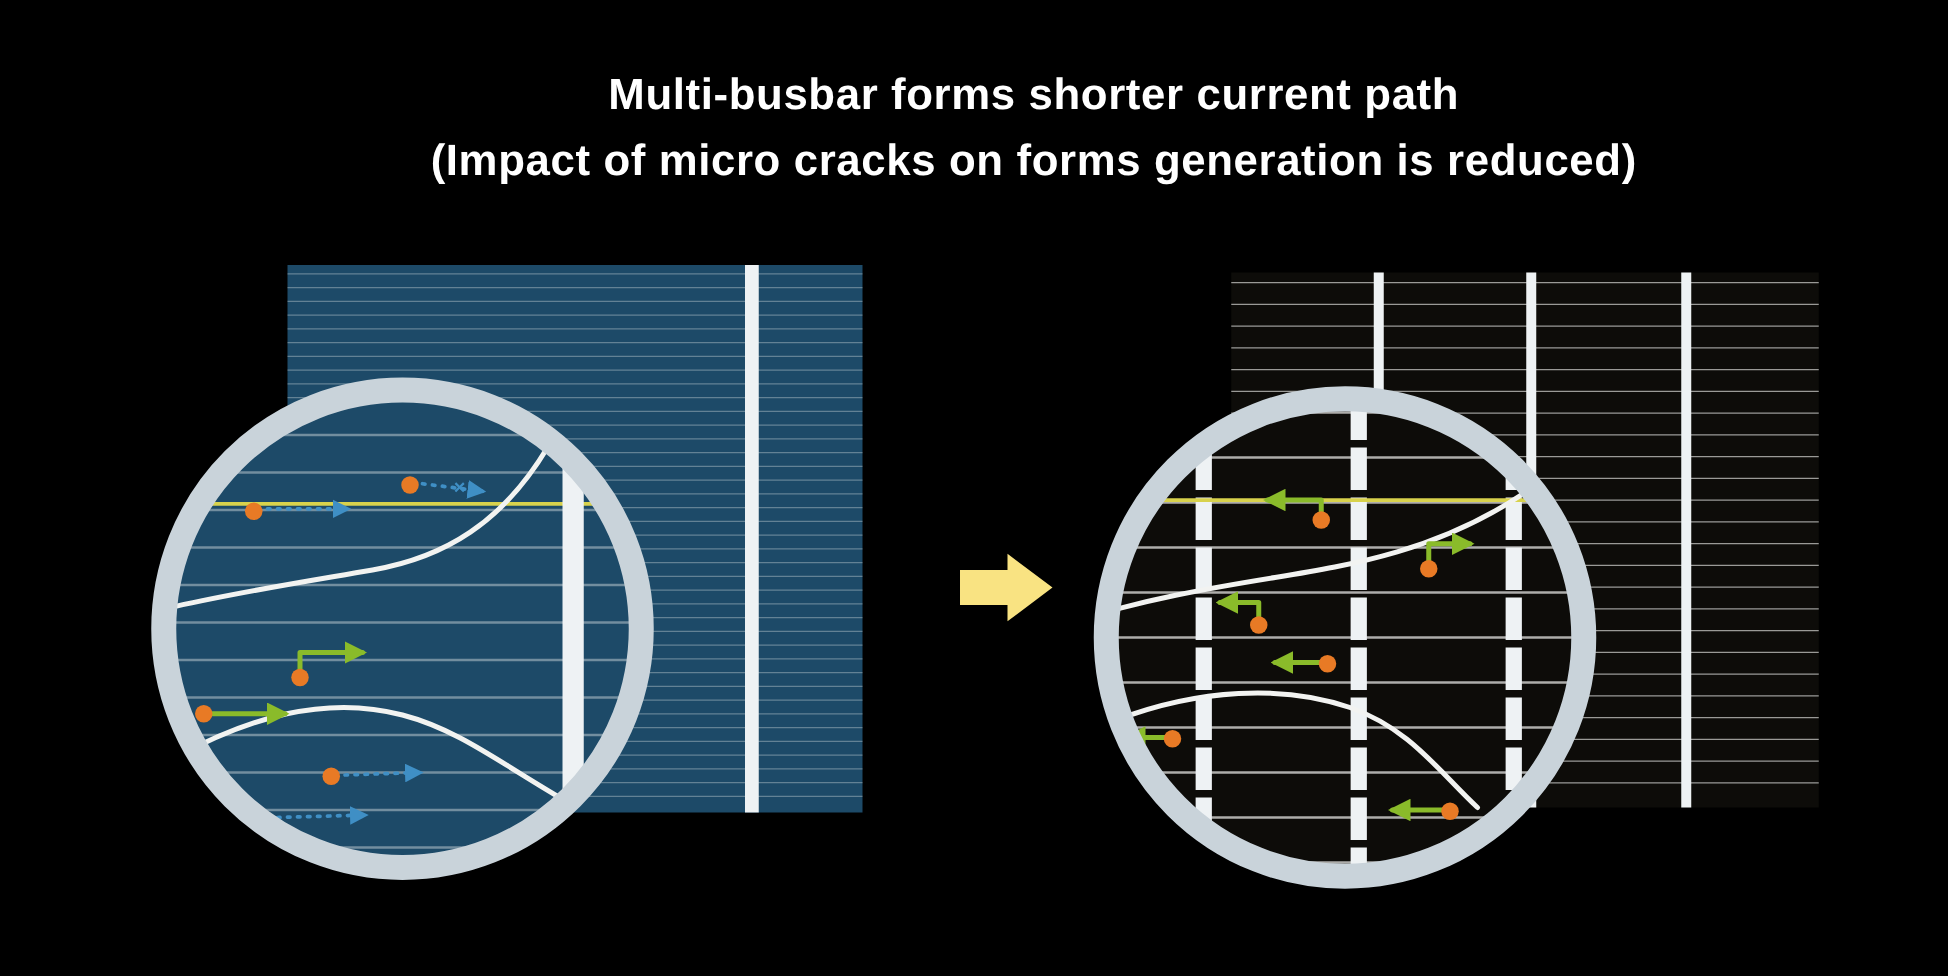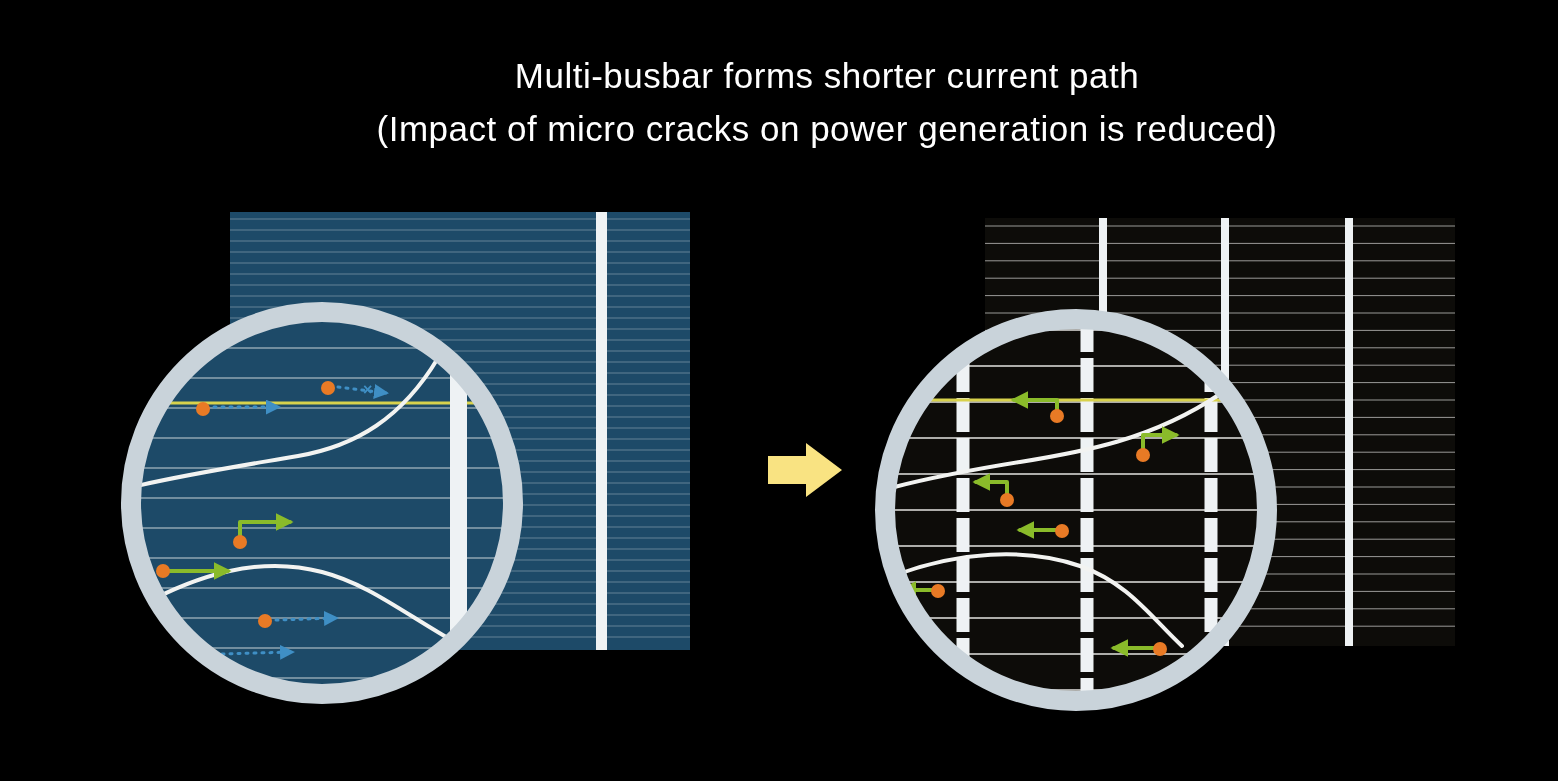--- a/index.html
+++ b/index.html
@@ -20,21 +20,21 @@
   }
   html,body{margin:0;padding:0;}
   body{
     width:1558px;height:781px;position:relative;overflow:hidden;
     background:var(--background);
     font-family:"Liberation Sans",sans-serif;
   }
   .title{
     position:absolute;left:96px;top:50px;width:1462px;
     text-align:center;color:var(--title-text);
-    font-weight:400;font-size:35px;line-height:1.5;
+    font-weight:700;font-size:35px;line-height:1.5;
     letter-spacing:.5px;
   }
   #diagram{position:absolute;left:0;top:0;}
   .finger-a{stroke:var(--finger-blue-cell);stroke-width:1;opacity:.45}
   .finger-b{stroke:var(--finger-black-cell);stroke-width:1;opacity:.7}
   .finger-c{stroke:var(--finger-blue-cell);stroke-width:2;opacity:.55}
   .finger-d{stroke:var(--finger-black-cell);stroke-width:2;opacity:.8}
   .crack{stroke:var(--crack-white);stroke-width:4;fill:none;stroke-linecap:round;}
   .yellow-line{stroke:var(--yellow-finger-line);stroke-width:3;}
   .green-path{stroke:var(--current-path-green);stroke-width:4;fill:none;stroke-linejoin:round;stroke-linecap:round;}
@@ -42,21 +42,21 @@
   .electron{fill:var(--electron-orange);}
   .busbar{fill:var(--busbar-white);}
   .mag-ring{fill:none;stroke:var(--magnifier-ring);stroke-width:20;}
   .x-mark{fill:var(--current-path-blue);font:700 16px "Liberation Sans",sans-serif;}
 </style>
 </head>
 <body>
 
 <div class="title">
   <div>Multi-busbar forms shorter current path</div>
-  <div>(Impact of micro cracks on power generation is reduced)</div>
+  <div>(Impact of micro cracks on forms generation is reduced)</div>
 </div>
 
 <svg id="diagram" width="1558" height="781" viewBox="0 0 1558 781">
   <defs>
     <clipPath id="clip-left-mag">
         <circle cx="322" cy="503" r="182"></circle>
       </clipPath>
     <clipPath id="clip-right-mag">
         <circle cx="1076" cy="510" r="182"></circle>
       </clipPath>

